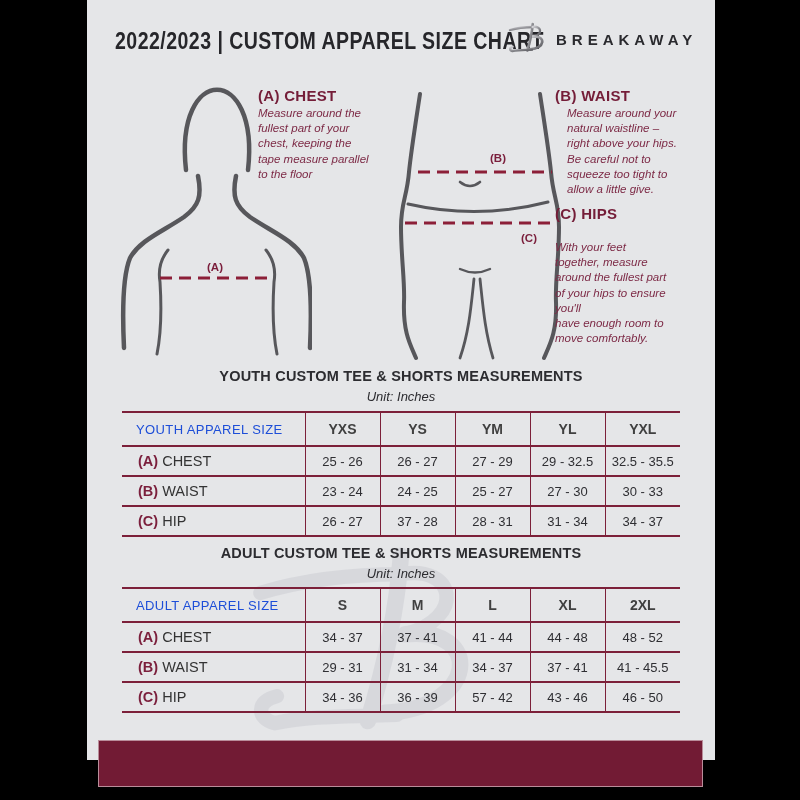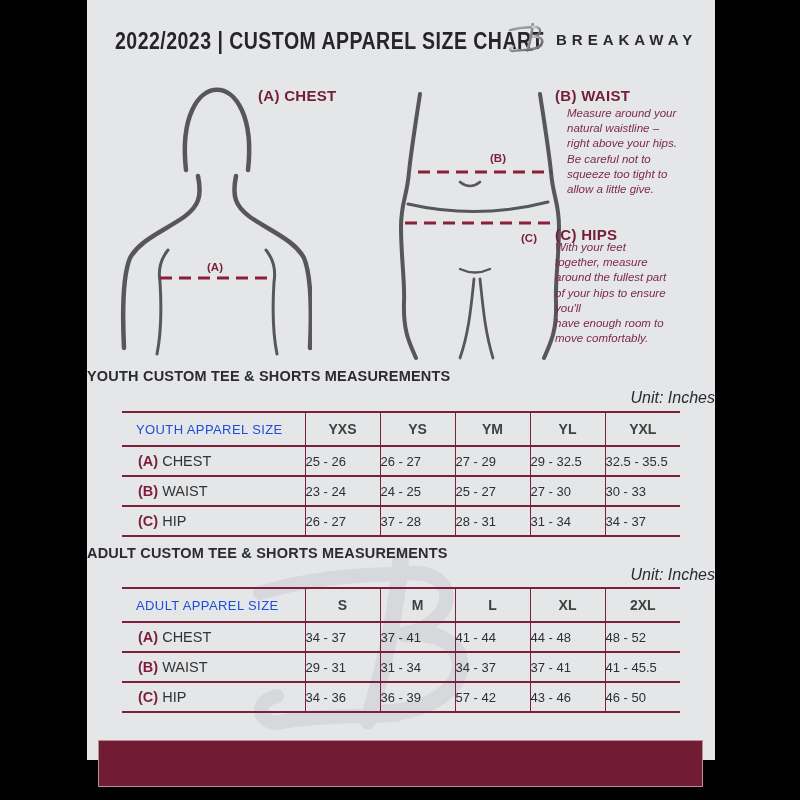--- a/index.html
+++ b/index.html
@@ -34,50 +34,50 @@
   .guide-heading {
     position:absolute; font-size:15px; font-weight:bold;
     color:#741d38; letter-spacing:.3px; white-space:nowrap;
   }
   .guide-desc {
     position:absolute; font-size:11.5px; font-style:italic;
     color:#7d2a46; line-height:15.2px; white-space:pre-line; width:150px;
   }
   .h-chest { left:171px; top:87px; }  .d-chest { left:171px; top:106px; }
   .h-waist { left:468px; top:87px; }  .d-waist { left:480px; top:106px; }
-  .h-hips  { left:468px; top:226px; } .d-hips  { left:468px; top:240px; }
+  .h-hips  { left:468px; top:205px; } .d-hips  { left:468px; top:240px; }
   
   .table-title {
-    position:absolute; left:0; width:628px; 
+    position:absolute; left:0; width:628px; text-align:center;
     font-size:14.5px; font-weight:bold; color:#2c2c30; letter-spacing:.2px;
   }
   .unit {
-    position:absolute; left:0; width:628px; text-align:right;
-    font-size:16px; font-style:italic; font-weight:normal; color:#2c2c30;
+    position:absolute; left:0; width:628px; text-align:center;
+    font-size:13px; font-style:italic; font-weight:normal; color:#2c2c30;
   }
   .t-youth-title { top:368px; } .t-youth-unit { top:389px; }
   .t-adult-title { top:545px; } .t-adult-unit { top:566px; }
   table.size-table {
     position:absolute; left:35px; width:558px;
     border-collapse:collapse; table-layout:fixed;
   }
   .tbl-youth { top:411px; } .tbl-adult { top:587px; }
   .size-table tr { border-top:2px solid #7c2039; }
   .size-table tbody tr:last-child { border-bottom:2px solid #7c2039; }
   .size-table th + th, .size-table td + td { border-left:1.5px solid #7c2039; }
   .size-table thead tr { height:34px; }
   .size-table tbody tr { height:30px; }
   .size-table th { font-size:14px; font-weight:bold; color:#404040; text-align:center; }
   .size-table th:first-child {
     width:183px; text-align:left; padding-left:14px;
     font-weight:normal; font-size:13px; letter-spacing:.4px; color:#1d4ed8;
   }
   .size-table td.row-label { text-align:left; padding-left:16px; font-size:14.5px; color:#333; }
   .size-table td.row-label b { color:#7b1f3c; }
-  .size-table td.val { font-size:13px; color:#2f2f33; }
+  .size-table td.val { text-align:center; font-size:13px; color:#2f2f33; }
   
   .watermark { position:absolute; left:75px; top:535px; width:420px; height:215px; opacity:.5; }
   .footer-bar {
     position:absolute; left:11px; top:740px; width:605px; height:47px;
     background:#721b34; border:1px solid rgba(255,255,255,.5);
   }
   svg text { font-family:"Liberation Sans", sans-serif; }
 </style>
 </head>
 <body>
@@ -131,20 +131,25 @@
         <path d="M 90,187 C 93,215 95,240 103,266" stroke-width="2.8"></path>
       </g>
       <path d="M 28,80 L 162,80" stroke="#8c1f38" stroke-width="3.2" stroke-dasharray="12 7"></path>
       <path d="M 15,131 L 165,131" stroke="#8c1f38" stroke-width="3.2" stroke-dasharray="12 7"></path>
       <text x="108" y="70" text-anchor="middle" font-size="11.5" font-weight="bold" fill="#7b1f3c">(B)</text>
       <text x="139" y="150" text-anchor="middle" font-size="11.5" font-weight="bold" fill="#7b1f3c">(C)</text>
     </svg>
   </div>
 
   <div class="guide-heading h-chest">(A) CHEST</div>
+  <div class="guide-desc d-chest">Measure around the
+fullest part of your
+chest, keeping the
+tape measure parallel
+to the floor</div>
   <div class="guide-heading h-waist">(B) WAIST</div>
   <div class="guide-desc d-waist">Measure around your
 natural waistline –
 right above your hips.
 Be careful not to
 squeeze too tight to
 allow a little give.</div>
   <div class="guide-heading h-hips">(C) HIPS</div>
   <div class="guide-desc d-hips">With your feet
 together, measure

